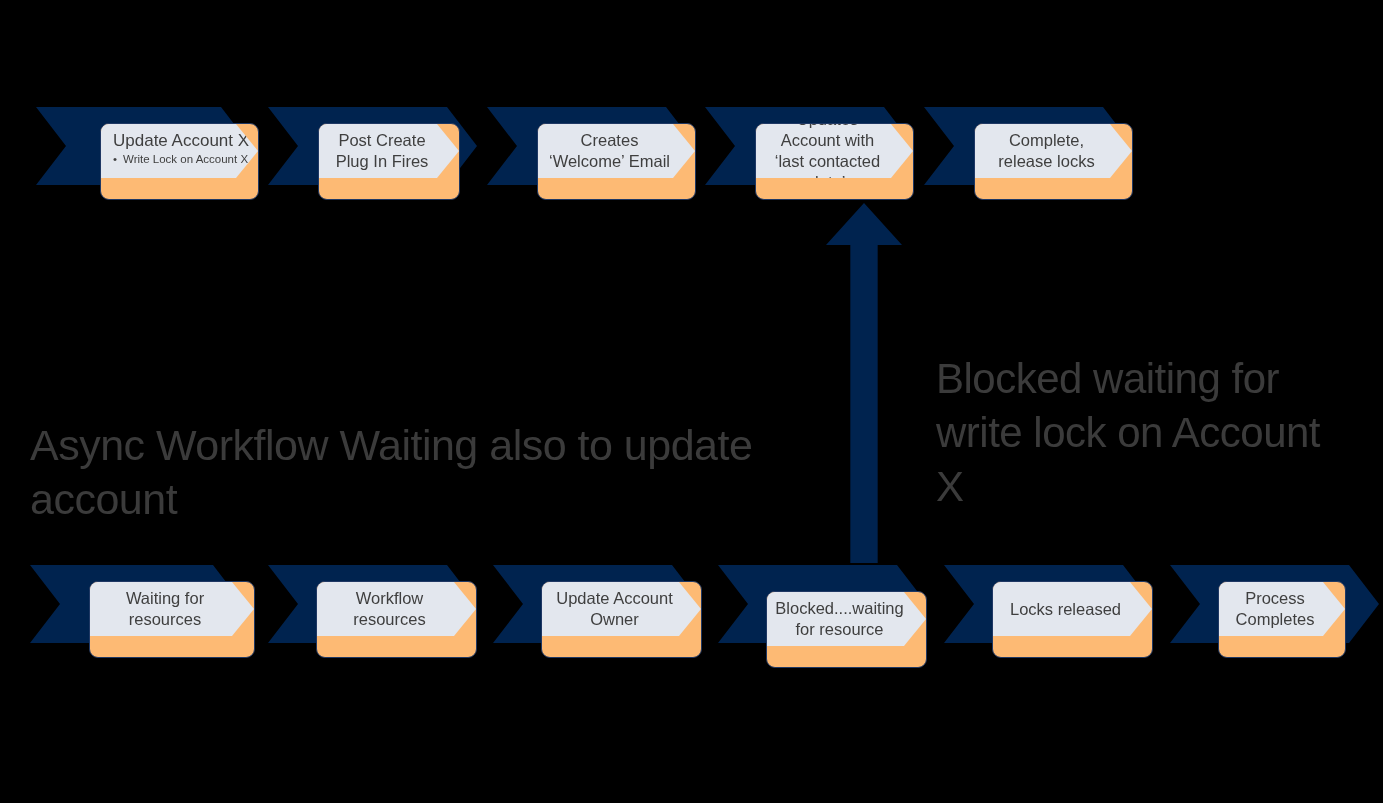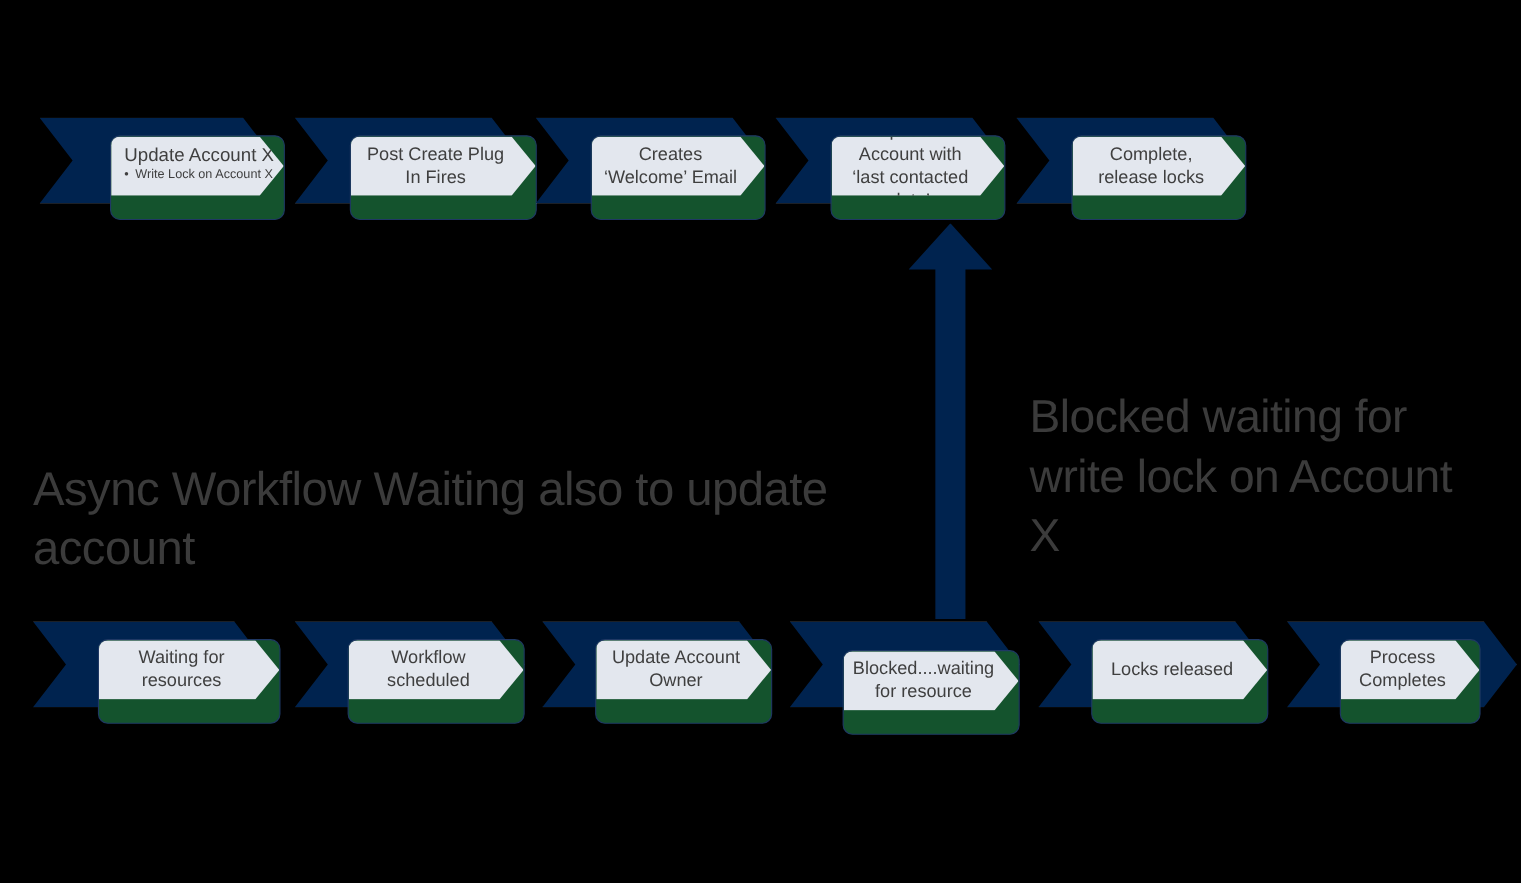--- a/index.html
+++ b/index.html
@@ -80,21 +80,21 @@
     content: "";
     position: absolute;
     inset: 0;
   }
 
   
   .card {
     position: absolute;
     top: 23px;
     height: 77px;
-    background: #14532d;
+    background: #fdba74;
     border: 1.4px solid #1f3864;
     border-radius: 9px;
     box-sizing: border-box;
     overflow: hidden;
   }
   
   .card-inner {
     position: absolute;
     left: 0;
     top: 0;
@@ -168,21 +168,21 @@
           <div class="card-body-left">
             <div class="card-title">Update Account X</div>
             <div class="card-bullet"><span class="dot">•</span><span>Write  Lock on Account X</span></div>
           </div>
         </div>
       </div>
     </div>
 
     <div class="step" style="left:268px;">
       <div class="chev" style="left:0px; width:209px;"></div>
-      <div class="card" style="left:50px; width:170px;padding-left:16px;">
+      <div class="card" style="left:50px; width:142px;padding-left:16px;">
         <div class="card-inner">
           <div class="card-text">Post Create Plug In Fires</div>
         </div>
       </div>
     </div>
 
     <div class="step" style="left:487px;">
       <div class="chev" style="left:0px; width:209px;"></div>
       <div class="card" style="left:50px; width:159px;">
         <div class="card-inner">
@@ -225,21 +225,21 @@
         <div class="card-inner">
           <div class="card-text">Waiting for resources</div>
         </div>
       </div>
     </div>
 
     <div class="step" style="left:268px;">
       <div class="chev" style="left:0px; width:209px;"></div>
       <div class="card" style="left:48px; width:161px;">
         <div class="card-inner">
-          <div class="card-text">Workflow scheduled</div>
+          <div class="card-text">Workflow resources</div>
         </div>
       </div>
     </div>
 
     <div class="step" style="left:493px;">
       <div class="chev" style="left:0px; width:209px;"></div>
       <div class="card" style="left:48px; width:161px;">
         <div class="card-inner">
           <div class="card-text">Update Account Owner</div>
         </div>

